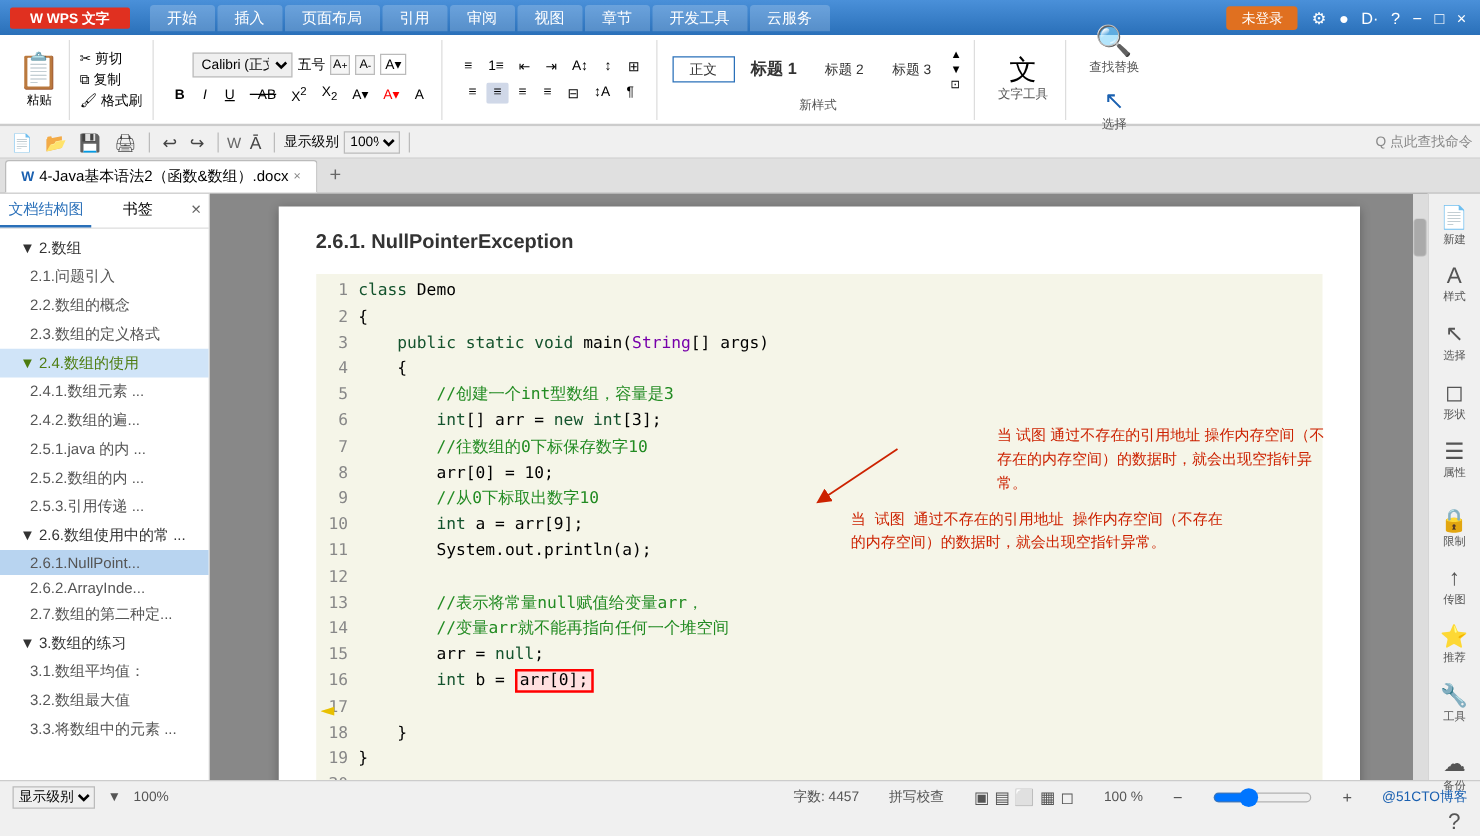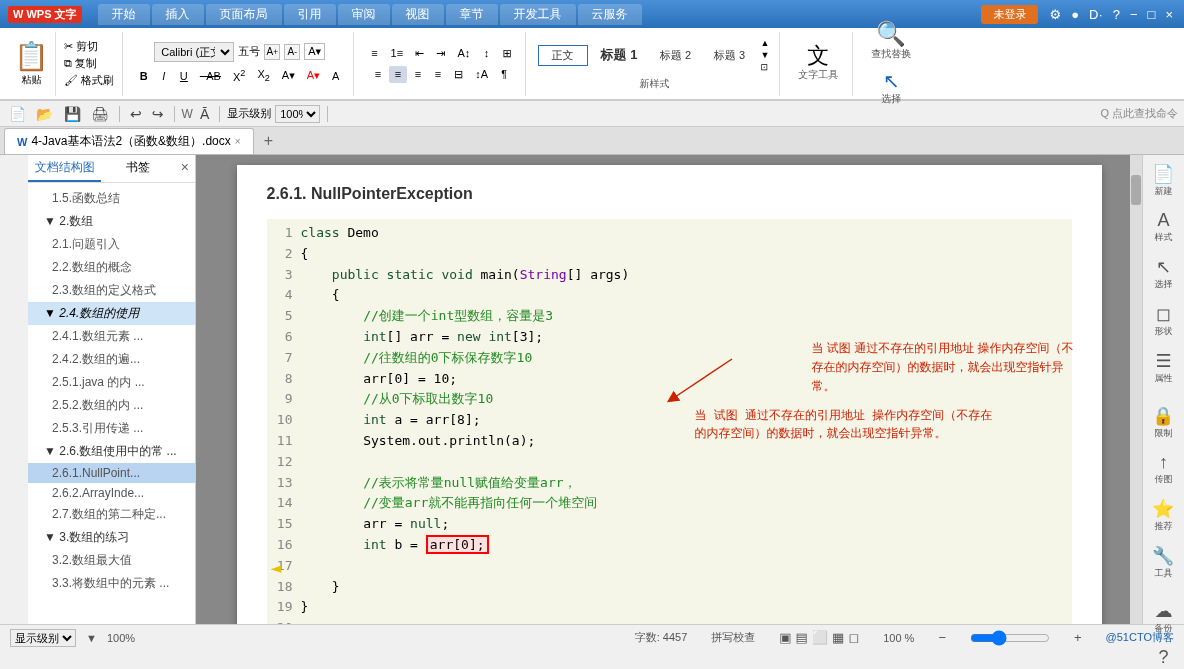--- a/index.html
+++ b/index.html
@@ -1,21 +1,21 @@
 <!DOCTYPE html>
 <html><head>
   <meta charset="utf-8">
   <style>
     * { margin: 0; padding: 0; box-sizing: border-box; }
     body { font-family: 'SimSun', 'Microsoft YaHei', sans-serif; background: #f0f0f0; width: 1184px; height: 669px; overflow: hidden; font-size: 12px; }
     
     
     .title-bar { height: 28px; background: linear-gradient(to bottom, #4a90d9, #2a70b9); display: flex; align-items: center; padding: 0 8px; color: white; font-size: 12px; }
     .title-bar-left { display: flex; align-items: center; gap: 6px; }
-    .wps-logo { background: #e03020; color: white; font-weight: bold; padding: 1px 5px; font-size: 11px; border-radius: 2px; }
+    .wps-logo { background: #e03020; color: white; font-weight: bold; padding: 1px 16px; font-size: 11px; border-radius: 2px; }
     .title-bar-tabs { display: flex; gap: 2px; margin-left: 10px; }
     .title-tab { padding: 2px 14px; border-radius: 3px 3px 0 0; font-size: 12px; cursor: pointer; }
     .title-tab:not(.active) { background: rgba(255,255,255,0.2); color: white; }
     .title-bar-right { margin-left: auto; display: flex; align-items: center; gap: 8px; }
     .login-btn { background: #e07020; color: white; padding: 2px 12px; border-radius: 3px; font-size: 11px; cursor: pointer; }
     .title-icons { display: flex; gap: 4px; color: white; }
     .title-icon { font-size: 13px; cursor: pointer; padding: 0 3px; }
 
     
     .ribbon { background: #f5f5f5; border-bottom: 1px solid #ccc; }
@@ -51,30 +51,30 @@
     .tb-separator { width: 1px; height: 16px; background: #bbb; margin: 0 3px; }
     .zoom-select { width: 45px; height: 18px; font-size: 11px; border: 1px solid #bbb; }
     
     
     .doc-tabbar { height: 28px; background: #e0e0e0; border-bottom: 1px solid #bbb; display: flex; align-items: flex-end; padding: 0 4px; }
     .doc-tab { padding: 4px 12px; font-size: 12px; background: white; border: 1px solid #bbb; border-bottom: none; border-radius: 3px 3px 0 0; cursor: pointer; display: flex; align-items: center; gap: 4px; }
     .doc-tab-add { padding: 4px 10px; font-size: 16px; cursor: pointer; color: #666; }
     .doc-tab-close { font-size: 10px; color: #888; cursor: pointer; }
     
     
-    .main-layout { display: flex; height: calc(669px - 28px - 72px - 26px - 28px - 26px); margin-left: 28px; }
+    .main-layout { display: flex; height: calc(669px - 28px - 72px - 26px - 28px - 26px); }
     
     
     .sidebar { width: 168px; background: white; border-right: 1px solid #ccc; display: flex; flex-direction: column; flex-shrink: 0; }
     .sidebar-header { display: flex; border-bottom: 1px solid #ddd; }
     .sidebar-tab { flex: 1; padding: 4px 0; text-align: center; font-size: 12px; cursor: pointer; border-bottom: 2px solid transparent; }
     .sidebar-tab.active { border-bottom-color: #2a70b9; color: #2a70b9; }
     .sidebar-content { flex: 1; overflow-y: auto; padding: 4px 0; }
     .sidebar-item { padding: 3px 8px; font-size: 12px; cursor: pointer; white-space: nowrap; overflow: hidden; text-overflow: ellipsis; color: #333; }
-    .sidebar-item.active { background: #d0e4f8; color: #000000; font-style: italic; }
+    .sidebar-item.active { background: #d0e4f8; color: #4d7c0f; }
     .sidebar-item.level2 { padding-left: 16px; }
     .sidebar-item.level3 { padding-left: 24px; color: #555; }
     .sidebar-item.highlighted { background: #b8d4f0; }
     
     
     .doc-area { flex: 1; background: #888; display: flex; justify-content: center; overflow: hidden; position: relative; }
     .doc-scroll { width: 100%; overflow-y: auto; display: flex; flex-direction: column; align-items: center; padding: 10px 0; }
     .doc-page { background: white; width: 865px; padding: 20px 30px; box-shadow: 0 2px 8px rgba(0,0,0,0.3); min-height: 500px; }
     
     
@@ -267,36 +267,36 @@
 
 <div class="main-layout" style="height: 469px;">
 
   <div class="sidebar">
     <div class="sidebar-header">
       <div class="sidebar-tab active">文档结构图</div>
       <div class="sidebar-tab">书签</div>
       <span style="padding:4px 6px;cursor:pointer;font-size:14px;color:#666;">×</span>
     </div>
     <div class="sidebar-content">
-      <div class="sidebar-item level3">1.5.函数总结</div>
       <div class="sidebar-item level2">▼ 2.数组</div>
       <div class="sidebar-item level3">2.1.问题引入</div>
       <div class="sidebar-item level3">2.2.数组的概念</div>
       <div class="sidebar-item level3">2.3.数组的定义格式</div>
       <div class="sidebar-item level2 active">▼ 2.4.数组的使用</div>
       <div class="sidebar-item level3">2.4.1.数组元素 ...</div>
       <div class="sidebar-item level3">2.4.2.数组的遍...</div>
       <div class="sidebar-item level3">2.5.1.java 的内 ...</div>
       <div class="sidebar-item level3">2.5.2.数组的内 ...</div>
       <div class="sidebar-item level3">2.5.3.引用传递 ...</div>
       <div class="sidebar-item level2">▼ 2.6.数组使用中的常 ...</div>
       <div class="sidebar-item level3 highlighted">2.6.1.NullPoint...</div>
       <div class="sidebar-item level3">2.6.2.ArrayInde...</div>
       <div class="sidebar-item level3">2.7.数组的第二种定...</div>
       <div class="sidebar-item level2">▼ 3.数组的练习</div>
+      <div class="sidebar-item level3">3.1.数组平均值：</div>
       <div class="sidebar-item level3">3.2.数组最大值</div>
       <div class="sidebar-item level3">3.3.将数组中的元素 ...</div>
 
     </div>
   </div>
 
   <div class="doc-area">
     <div class="doc-scroll">
       <div class="doc-page">
 
@@ -337,21 +337,21 @@
             <div class="code-line">
               <span class="line-num">8</span>
               <span class="line-content">&nbsp;&nbsp;&nbsp;&nbsp;&nbsp;&nbsp;&nbsp;&nbsp;<span class="kw-black">arr[0] = 10;</span></span>
             </div>
             <div class="code-line">
               <span class="line-num">9</span>
               <span class="line-content">&nbsp;&nbsp;&nbsp;&nbsp;&nbsp;&nbsp;&nbsp;&nbsp;<span class="comment">//从0下标取出数字10</span></span>
             </div>
             <div class="code-line" style="position:relative;">
               <span class="line-num">10</span>
-              <span class="line-content">&nbsp;&nbsp;&nbsp;&nbsp;&nbsp;&nbsp;&nbsp;&nbsp;<span class="kw-blue">int</span><span class="kw-black"> a = arr[8];</span></span>
+              <span class="line-content">&nbsp;&nbsp;&nbsp;&nbsp;&nbsp;&nbsp;&nbsp;&nbsp;<span class="kw-blue">int</span><span class="kw-black"> a = arr[9];</span></span>
 
               <span style="position:absolute;left:420px;top:-4px;width:300px;font-size:12px;color:#cc2200;line-height:1.5;">当 试图 通过不存在的引用地址 操作内存空间（不存在的内存空间）的数据时，就会出现空指针异常。</span>
             </div>
             <div class="code-line">
               <span class="line-num">11</span>
               <span class="line-content">&nbsp;&nbsp;&nbsp;&nbsp;&nbsp;&nbsp;&nbsp;&nbsp;<span class="kw-black">System.out.println(a);</span></span>
             </div>
             <div class="code-line">
               <span class="line-num">12</span>
               <span class="line-content"></span>

